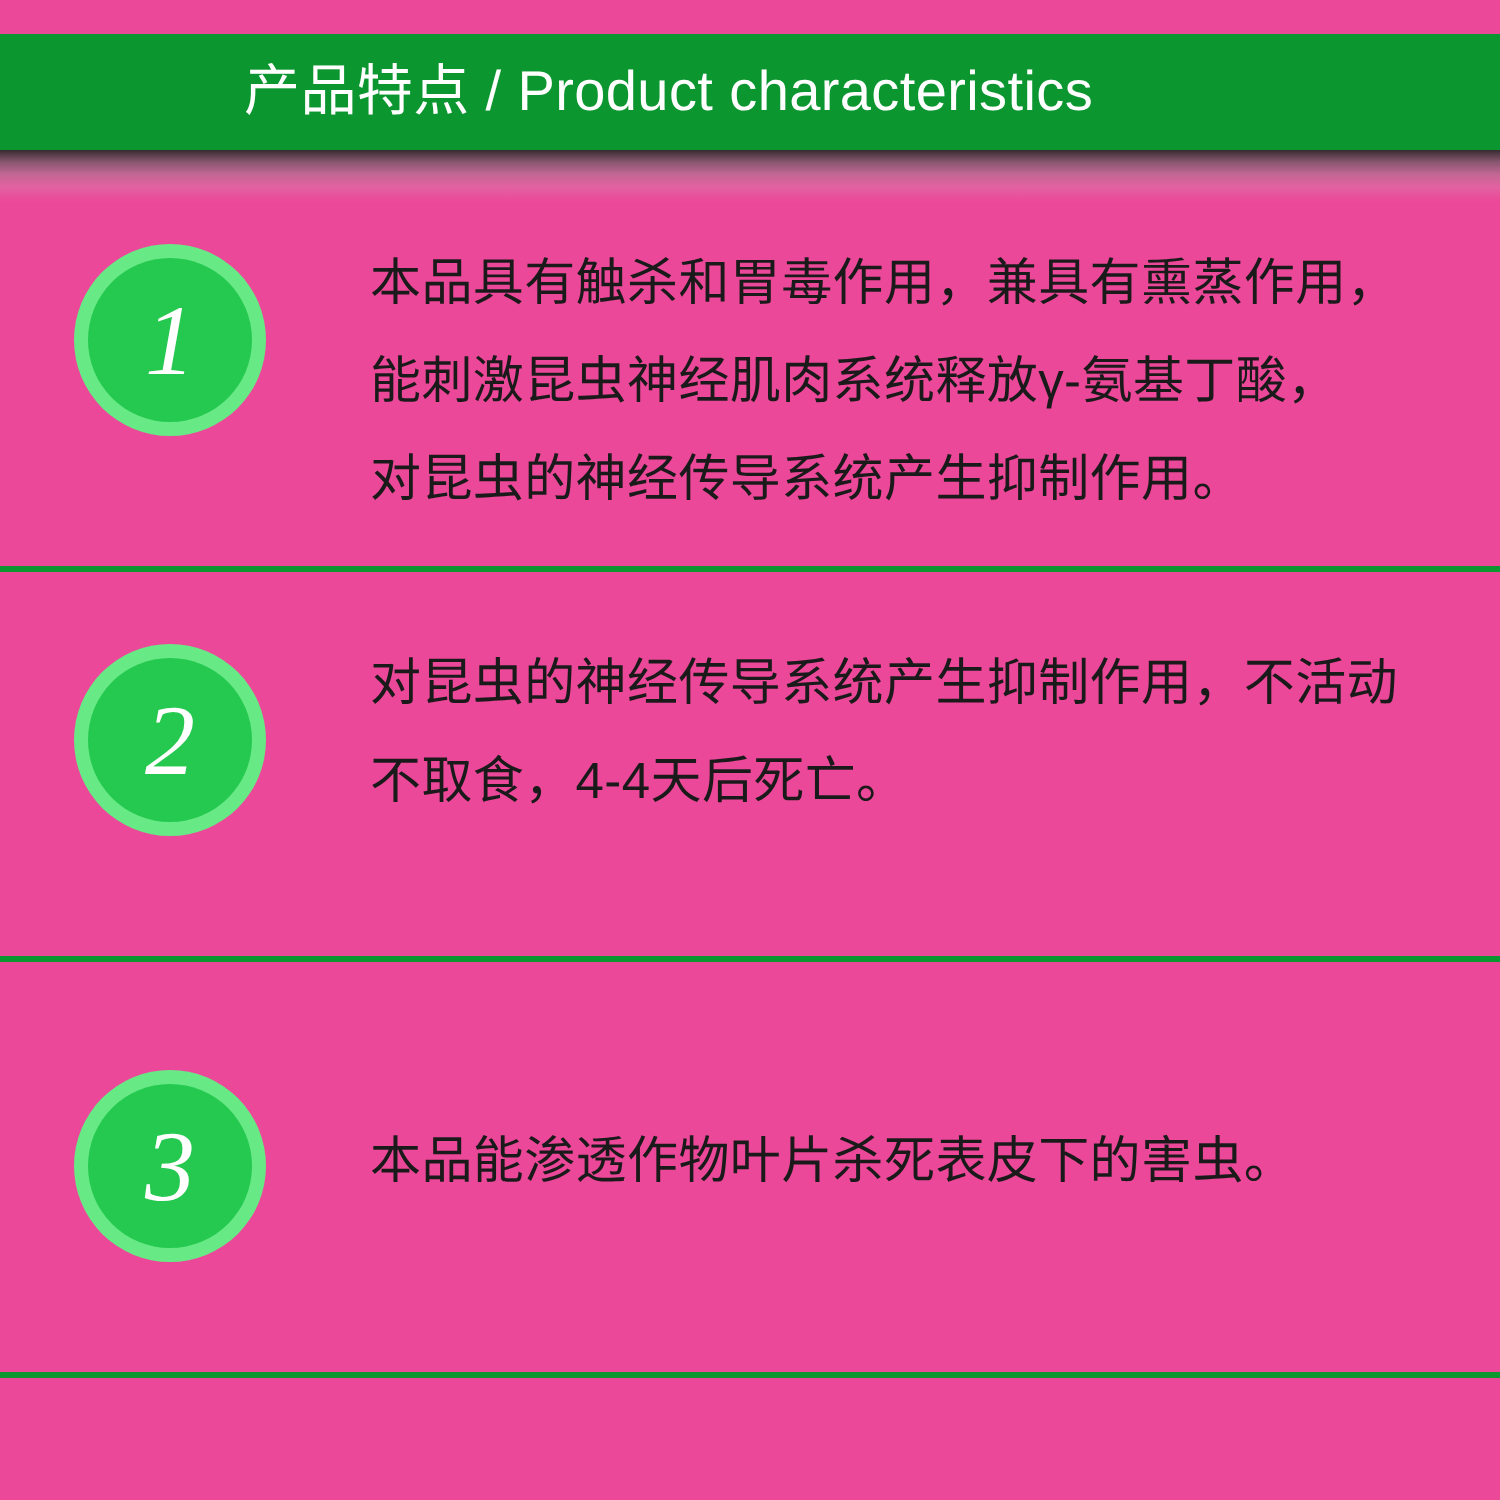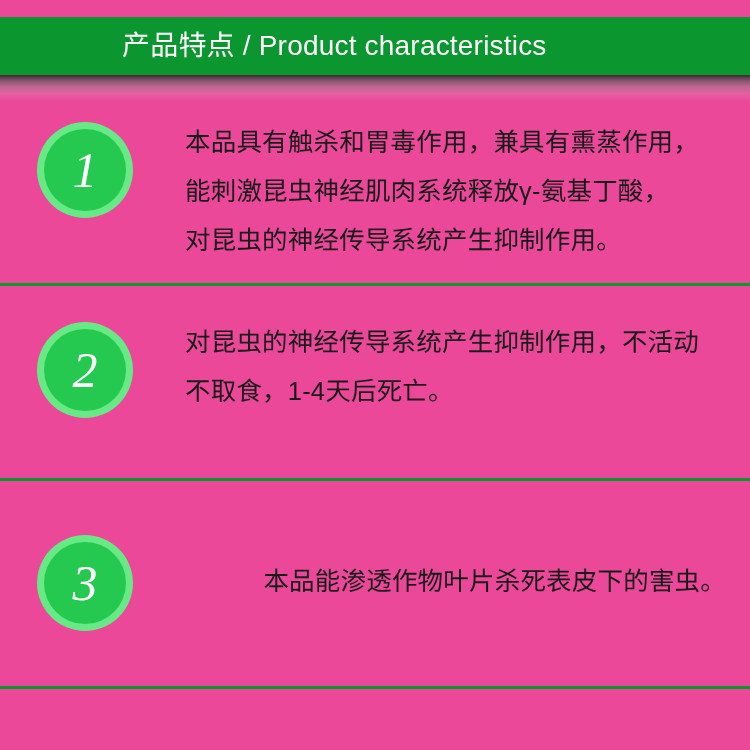--- a/index.html
+++ b/index.html
@@ -124,21 +124,21 @@
     font-size: 25.5px;
     line-height: 49px;
     font-weight: 400;
     letter-spacing: 0.2px;
   }
   .feature-line {
     display: block;
     white-space: nowrap;
     margin-left: 40px;
   }
-  #feature-2 .feature-text { padding-top: 26px; text-align: right; }
+  #feature-2 .feature-text { padding-top: 26px; }
 
   
   .divider {
     position: absolute;
     left: 0;
     width: 750px;
     height: 3px;
     background: #0b9630;
   }
   #divider-0 { top: 283px; }
@@ -172,21 +172,21 @@
   <div class="divider" id="divider-0"></div>
 
   <div class="feature" id="feature-1">
     <div class="badge">
       <div class="badge-inner">
         <div class="badge-num">2</div>
       </div>
     </div>
     <div class="feature-text">
       <span class="feature-line">对昆虫的神经传导系统产生抑制作用，不活动</span>
-      <span class="feature-line">不取食，1-4天后死亡。</span>
+      <span class="feature-line">不取食，4-4天后死亡。</span>
     </div>
   </div>
 
   <div class="divider" id="divider-1"></div>
 
   <div class="feature" id="feature-2">
     <div class="badge">
       <div class="badge-inner">
         <div class="badge-num">3</div>
       </div>

